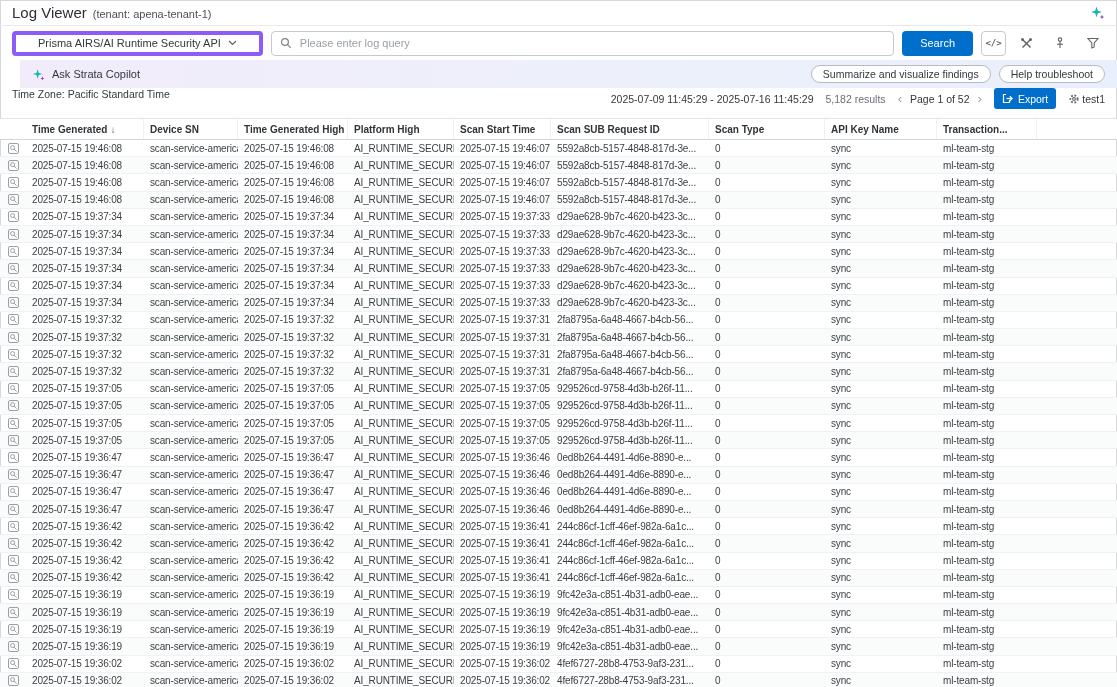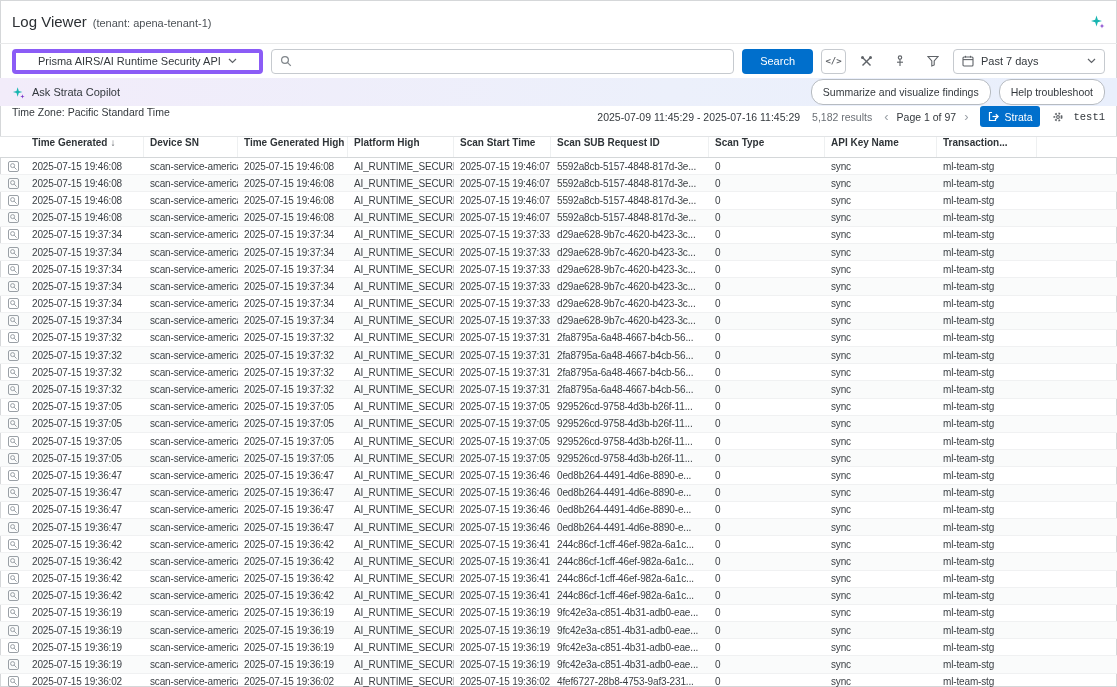--- a/index.html
+++ b/index.html
@@ -5,21 +5,21 @@
   * { box-sizing: border-box; }
   html,body { margin:0; padding:0; }
   body {
     width:1117px; height:687px; overflow:hidden; background:#fff;
     font-family:"Liberation Sans", sans-serif; color:#33383d; position:relative;
     box-shadow: inset 0 0 0 1px #d5d7d9;
   }
   svg { display:block; }
 
   
-  .titlebar { height:44px; display:flex; align-items:center; justify-content:space-between;
+  .titlebar { height:26px; display:flex; align-items:center; justify-content:space-between;
     padding:0 12px; border-bottom:1px solid #e8e9ea; }
   .title-left { display:flex; align-items:baseline; gap:6px; }
   .page-title { font-size:15px; font-weight:400; color:#2b2f33; }
   .tenant { font-size:11px; color:#4c5156; }
 
   
   .toolbar { height:34px; display:flex; align-items:center; gap:8px; padding:0 12px; }
   .select-box { height:25px; border:4px solid #8b5cf6; border-radius:4px; background:#fff;
     display:flex; align-items:center; gap:7px; padding:0 22px; font-size:11px; white-space:nowrap; cursor:pointer; }
   .query-box { flex:1; height:25px; border:1px solid #c6cacf; border-radius:4px; background:#fff;
@@ -31,43 +31,43 @@
   .icon-btn { width:25px; height:25px; display:flex; align-items:center; justify-content:center;
     color:#5f6368; cursor:pointer; border-radius:4px; background:transparent; border:none; }
   .code-btn { border:1px solid #c6cacf; font-family:"DejaVu Sans Mono", monospace;
     font-size:9px; font-weight:bold; color:#5f6368; }
   .date-box { height:25px; width:152px; border:1px solid #c6cacf; border-radius:4px;
     display:flex; align-items:center; gap:7px; padding:0 8px; font-size:11px; cursor:pointer; }
   .date-box .lbl { flex:1; }
 
   
   .copilot-bar { height:28px; display:flex; align-items:center; justify-content:space-between;
-    padding:2px 12px; background:linear-gradient(90deg,#f2ecfa 0%, #ecf0fb 60%, #e9effc 100%); }
+    padding:2px 12px; background:linear-gradient(90deg,#f2ecfa 0%, #ecf0fb 60%, #e9effc 100%);margin-left:20px; }
   .ask-copilot { display:flex; align-items:center; gap:7px; font-size:11px; color:#33383d; cursor:pointer; }
   .pill-group { display:flex; gap:8px; }
-  .pill { height:26px; background:#fff; border:1px solid #b6bbc1; border-radius:12px;
+  .pill { height:18px; background:#fff; border:1px solid #b6bbc1; border-radius:12px;
     display:flex; align-items:center; padding:0 11px; font-size:10.5px; color:#33383d; cursor:pointer; }
 
   
   .statusbar { height:30px; display:flex; align-items:flex-start; justify-content:space-between;
     padding:0 12px; font-size:10.5px; }
   .status-right { display:flex; align-items:center; gap:12px; }
   .results { color:#6a6f75; }
   .pager { display:flex; align-items:center; gap:8px; }
   .chev { font-size:13px; color:#9aa0a6; cursor:pointer; line-height:1; }
   .export-btn { height:21px; background:#006fcc; color:#fff; border:none; border-radius:3px;
     display:flex; align-items:center; gap:5px; padding:0 8px; font-size:10.5px; cursor:pointer;
     font-family:"Liberation Sans",sans-serif; }
-  .view-btn { display:flex; align-items:center; gap:9px; font-size:10.5px; cursor:pointer;font-family:Liberation Mono, monospace; }
+  .view-btn { display:flex; align-items:center; gap:2px; font-size:10.5px; cursor:pointer; }
 
   
   .lv-grid { display:grid; grid-template-columns:26px 118px 94px 110px 106px 97px 158px 116px 112px 100px 1fr; }
   .thead { height:22px; align-items:center; border-top:1px solid #e2e4e6; border-bottom:1px solid #d4d7d9; background:#fff; }
   .hcell { font-size:10px; font-weight:bold; color:#2f3438; padding:0 6px; white-space:nowrap;
-    overflow:hidden; border-right:1px solid #eef0f1; height:100%; display:flex; align-items:flex-start; gap:3px; cursor:pointer; }
+    overflow:hidden; border-right:1px solid #eef0f1; height:100%; display:flex; align-items:center; gap:3px; cursor:pointer; }
   .hcell.icon-col { border-right:none; }
   .sort { font-weight:normal; color:#5f6368; }
   .tbody { height:547px; overflow:hidden; }
   .trow { height:17.2px; align-items:center; border-bottom:1px solid #f0f1f2; cursor:pointer; }
   .trow:nth-child(even) { background:#fafbfb; }
   .tcell { font-size:10px; color:#3a3f44; padding:0 6px; white-space:nowrap; overflow:hidden; letter-spacing:-0.15px; }
   .tcell.icon-col { display:flex; justify-content:center; padding:0; }
 </style>
 </head>
 <body>
@@ -95,20 +95,21 @@
     </span>
   </div>
 
   <div class="query-box">
     <span>
       <svg width="12" height="12" viewBox="0 0 12 12">
           <circle cx="5" cy="5" r="3.4" fill="none" stroke="#80868b" stroke-width="1.2"></circle>
           <line x1="7.6" y1="7.6" x2="10.8" y2="10.8" stroke="#80868b" stroke-width="1.2"></line>
         </svg>
     </span>
+    <input type="text" placeholder="Please enter log query" style="">
   </div>
 
   <button class="btn-primary">Search</button>
 
   <button class="icon-btn code-btn">
     <span>&lt;/&gt;</span>
   </button>
 
   <button class="icon-btn">
     <span>
@@ -132,36 +133,20 @@
   </button>
 
   <button class="icon-btn">
     <span>
       <svg width="12" height="12" viewBox="0 0 12 12">
           <path d="M1 1.5 L11 1.5 L7.2 6 L7.2 10 L4.8 11 L4.8 6 Z" fill="none" stroke="#5f6368" stroke-width="1.1"></path>
         </svg>
     </span>
   </button>
 
-  <div class="date-box">
-    <span>
-      <svg width="12" height="12" viewBox="0 0 12 12">
-          <rect x="1" y="2" width="10" height="9" rx="1" fill="none" stroke="#5f6368" stroke-width="1.1"></rect>
-          <line x1="1" y1="4.6" x2="11" y2="4.6" stroke="#5f6368" stroke-width="1.1"></line>
-          <line x1="3.5" y1="0.8" x2="3.5" y2="2.6" stroke="#5f6368" stroke-width="1.1"></line>
-          <line x1="8.5" y1="0.8" x2="8.5" y2="2.6" stroke="#5f6368" stroke-width="1.1"></line>
-        </svg>
-    </span>
-    <span class="lbl">Past 7 days</span>
-    <span>
-      <svg width="9" height="6" viewBox="0 0 9 6">
-          <polyline points="1,1 4.5,4.5 8,1" fill="none" stroke="#5f6368" stroke-width="1.2"></polyline>
-        </svg>
-    </span>
-  </div>
 </div>
 
 <div class="copilot-bar">
   <div class="ask-copilot">
     <span>
       <svg width="13" height="13" viewBox="0 0 15 15">
         <path d="M6.5 1.5 L7.8 5.8 L12 7 L7.8 8.2 L6.5 12.5 L5.2 8.2 L1 7 L5.2 5.8 Z" fill="#18b5b0"></path>
         <path d="M12 9.5 l0.6 1.9 1.9 0.6 -1.9 0.6 -0.6 1.9 -0.6 -1.9 -1.9 -0.6 1.9 -0.6 Z" fill="#7a35c9"></path>
       </svg>
     </span>
@@ -173,32 +158,32 @@
   </div>
 </div>
 
 <div class="statusbar">
   <span>Time Zone: Pacific Standard Time</span>
   <div class="status-right">
     <span>2025-07-09 11:45:29 - 2025-07-16 11:45:29</span>
     <span class="results">5,182 results</span>
     <div class="pager">
       <span class="chev">‹</span>
-      <span>Page 1 of 97</span>
+      <span>Page 1 of 52</span>
       <span class="chev">›</span>
     </div>
     <button class="export-btn">
       <span>
         <svg width="11" height="11" viewBox="0 0 11 11">
             <path d="M4 1.5 H1.5 V9.5 H7.5 V7" fill="none" stroke="#fff" stroke-width="1.2"></path>
             <path d="M4.5 5.5 H10" fill="none" stroke="#fff" stroke-width="1.2"></path>
             <path d="M7.8 3.2 L10.2 5.5 L7.8 7.8" fill="none" stroke="#fff" stroke-width="1.2"></path>
           </svg>
       </span>
-      <span>Strata</span>
+      <span>Export</span>
     </button>
     <div class="view-btn">
       <span>
         <svg width="12" height="12" viewBox="0 0 12 12">
             <circle cx="6" cy="6" r="3.6" fill="none" stroke="#5f6368" stroke-width="1.8" stroke-dasharray="1.7 1.7"></circle>
             <circle cx="6" cy="6" r="1.4" fill="none" stroke="#5f6368" stroke-width="1.1"></circle>
           </svg>
       </span>
       <span>test1</span>
     </div>

